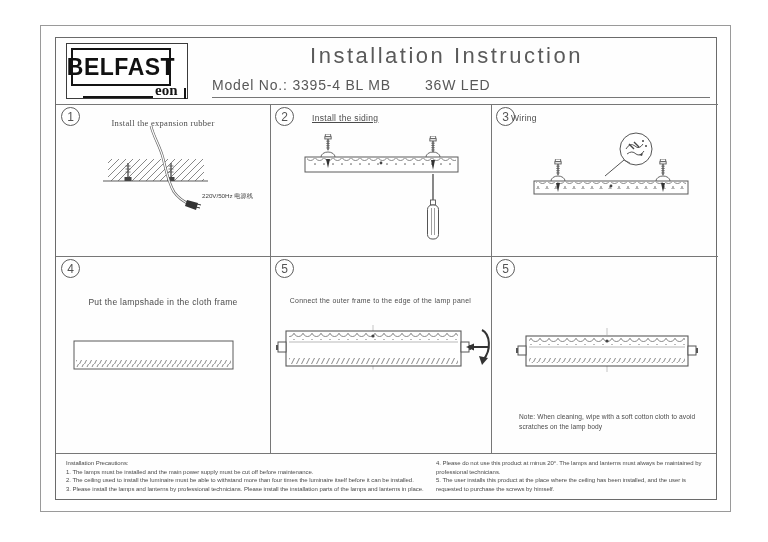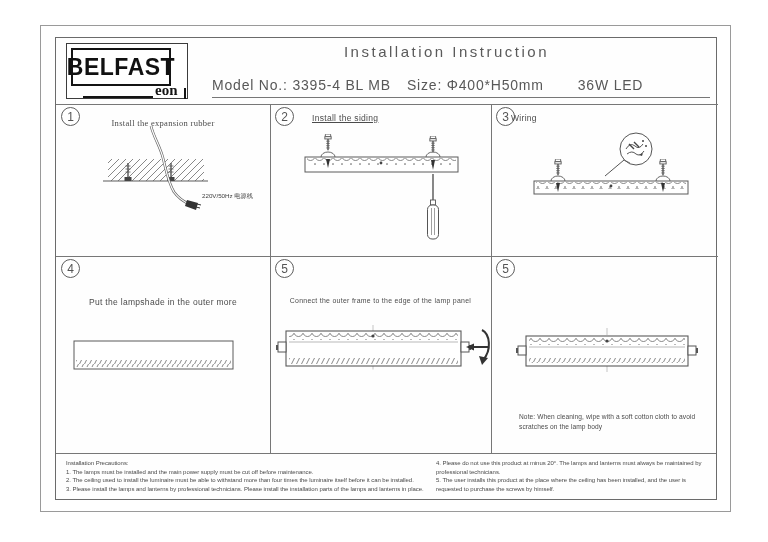--- a/index.html
+++ b/index.html
@@ -11,21 +11,21 @@
   .gridline { background:#777; }
   
   #logo-box { left:10px; top:5px; width:122px; height:56px; border:1px solid #3c3c3c; background:#fff; }
   #logo-inner { left:4px; top:4px; width:100px; height:38px; border:2.5px solid #141414;
     display:flex; align-items:center; justify-content:center; }
   #logo-brand { font-size:23px; font-weight:bold; letter-spacing:0.5px; color:#111; }
   #logo-line { left:16px; top:52px; width:70px; height:1.5px; background:#141414; }
   #logo-sub { left:88px; top:38px; font-family:"Liberation Serif","DejaVu Serif",serif;
     font-size:15px; font-weight:bold; color:#141414; }
   #logo-tick { left:117px; top:44px; width:1.5px; height:11px; background:#141414; }
-  #doc-title { left:129px; right:8px; top:5px; text-align:center; font-size:15px;
+  #doc-title { left:129px; right:8px; top:5px; text-align:center; font-size:22px;
     letter-spacing:2.5px; color:#5a5a5a; }
   #model-line { left:156px; top:39px; right:6px; border-bottom:1px solid #777;
     padding-bottom:4px; display:flex; font-size:14px;
     letter-spacing:0.8px; color:#585858; white-space:nowrap; }
   #model-line .seg-size { margin-left:16px; }
   #model-line .seg-power { margin-left:34px; }
   
   .panel { position:absolute; }
   .circ-num { position:absolute; left:5px; top:3px; width:19px; height:19px;
     border:1px solid #5e5e5e; border-radius:50%; background:#fff; display:flex;
@@ -74,21 +74,20 @@
     </div>
     <div class="abs" id="logo-line"></div>
     <span class="abs" id="logo-sub">eon</span>
     <div class="abs" id="logo-tick"></div>
   </div>
 
   <div class="abs" id="doc-title">Installation Instruction</div>
 
   <div class="abs" id="model-line">
     <span class="seg-model">Model No.: 3395-4 BL MB</span>
-    <span class="seg-size">Size: Φ400*H50mm</span>
     <span class="seg-power">36W LED</span>
   </div>
 
   <div class="abs gridline" style="left:0; top:66px; width:662px; height:1px;"></div>
   <div class="abs gridline" style="left:214px; top:66px; width:1px; height:349px;"></div>
   <div class="abs gridline" style="left:435px; top:66px; width:1px; height:349px;"></div>
   <div class="abs gridline" style="left:0; top:218px; width:662px; height:1px;"></div>
 
   <div class="panel" style="left:0; top:66px; width:214px; height:152px;">
     <div class="circ-num">1</div>
@@ -164,21 +163,21 @@
       <path d="M40,52 a7,5 0 0 1 14,0" fill="none" stroke="#5a5a5a" stroke-width="0.9"></path>
       <path d="M145,52 a7,5 0 0 1 14,0" fill="none" stroke="#5a5a5a" stroke-width="0.9"></path>
       <circle cx="100" cy="57" r="1.4" fill="#444"></circle>
       <polygon points="45,54 49,54 47,63" fill="#333"></polygon>
       <polygon points="150,54 154,54 152,63" fill="#333"></polygon>
     </svg>
   </div>
 
   <div class="panel" style="left:0; top:218px; width:214px; height:197px;">
     <div class="circ-num">4</div>
-    <div class="caption cap-center" style="top:41px;">Put the lampshade in the outer more</div>
+    <div class="caption cap-center" style="top:41px;">Put the lampshade in the cloth frame</div>
     <svg style="left:8px; top:76px;" width="200" height="48" viewBox="0 0 200 48">
       <rect x="10" y="9" width="159" height="28" fill="#fff" stroke="#5a5a5a" stroke-width="1"></rect>
       <rect x="12" y="28" width="155" height="7" fill="url(#hatchSlash)"></rect>
     </svg>
   </div>
 
   <div class="panel" style="left:214px; top:218px; width:221px; height:197px;">
     <div class="circ-num">5</div>
     <div class="caption cap-center" style="top:41px; font-size:6.9px;">Connect the outer frame to the edge of the lamp panel</div>
     <svg style="left:6px; top:68px;" width="215" height="52" viewBox="0 0 215 52">

